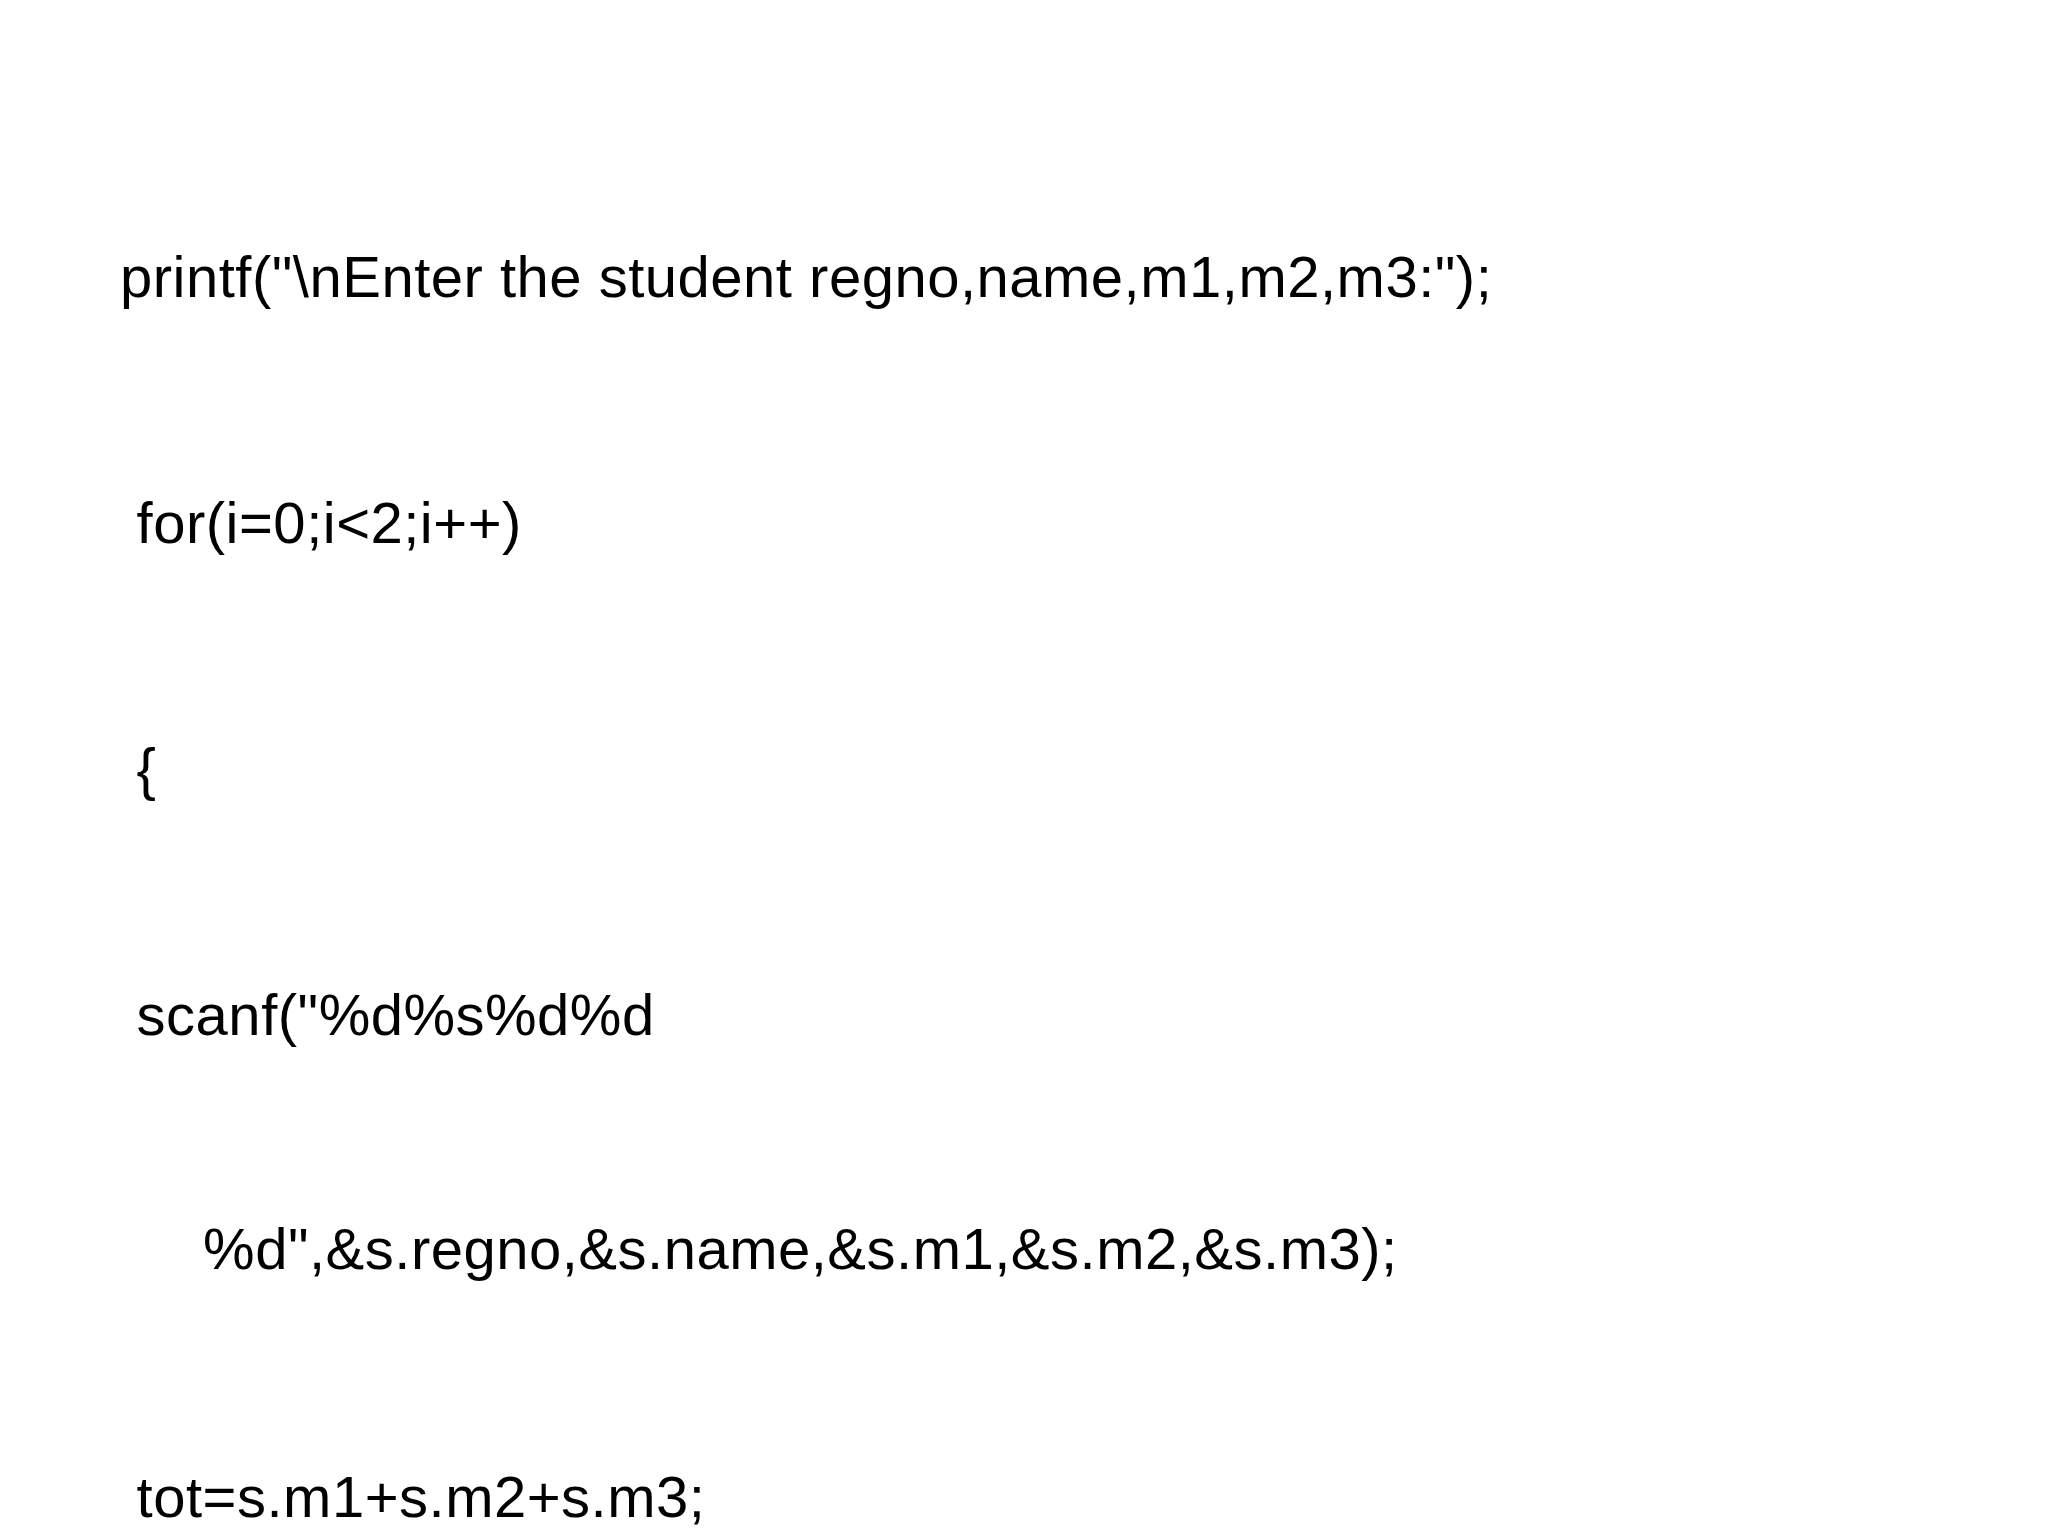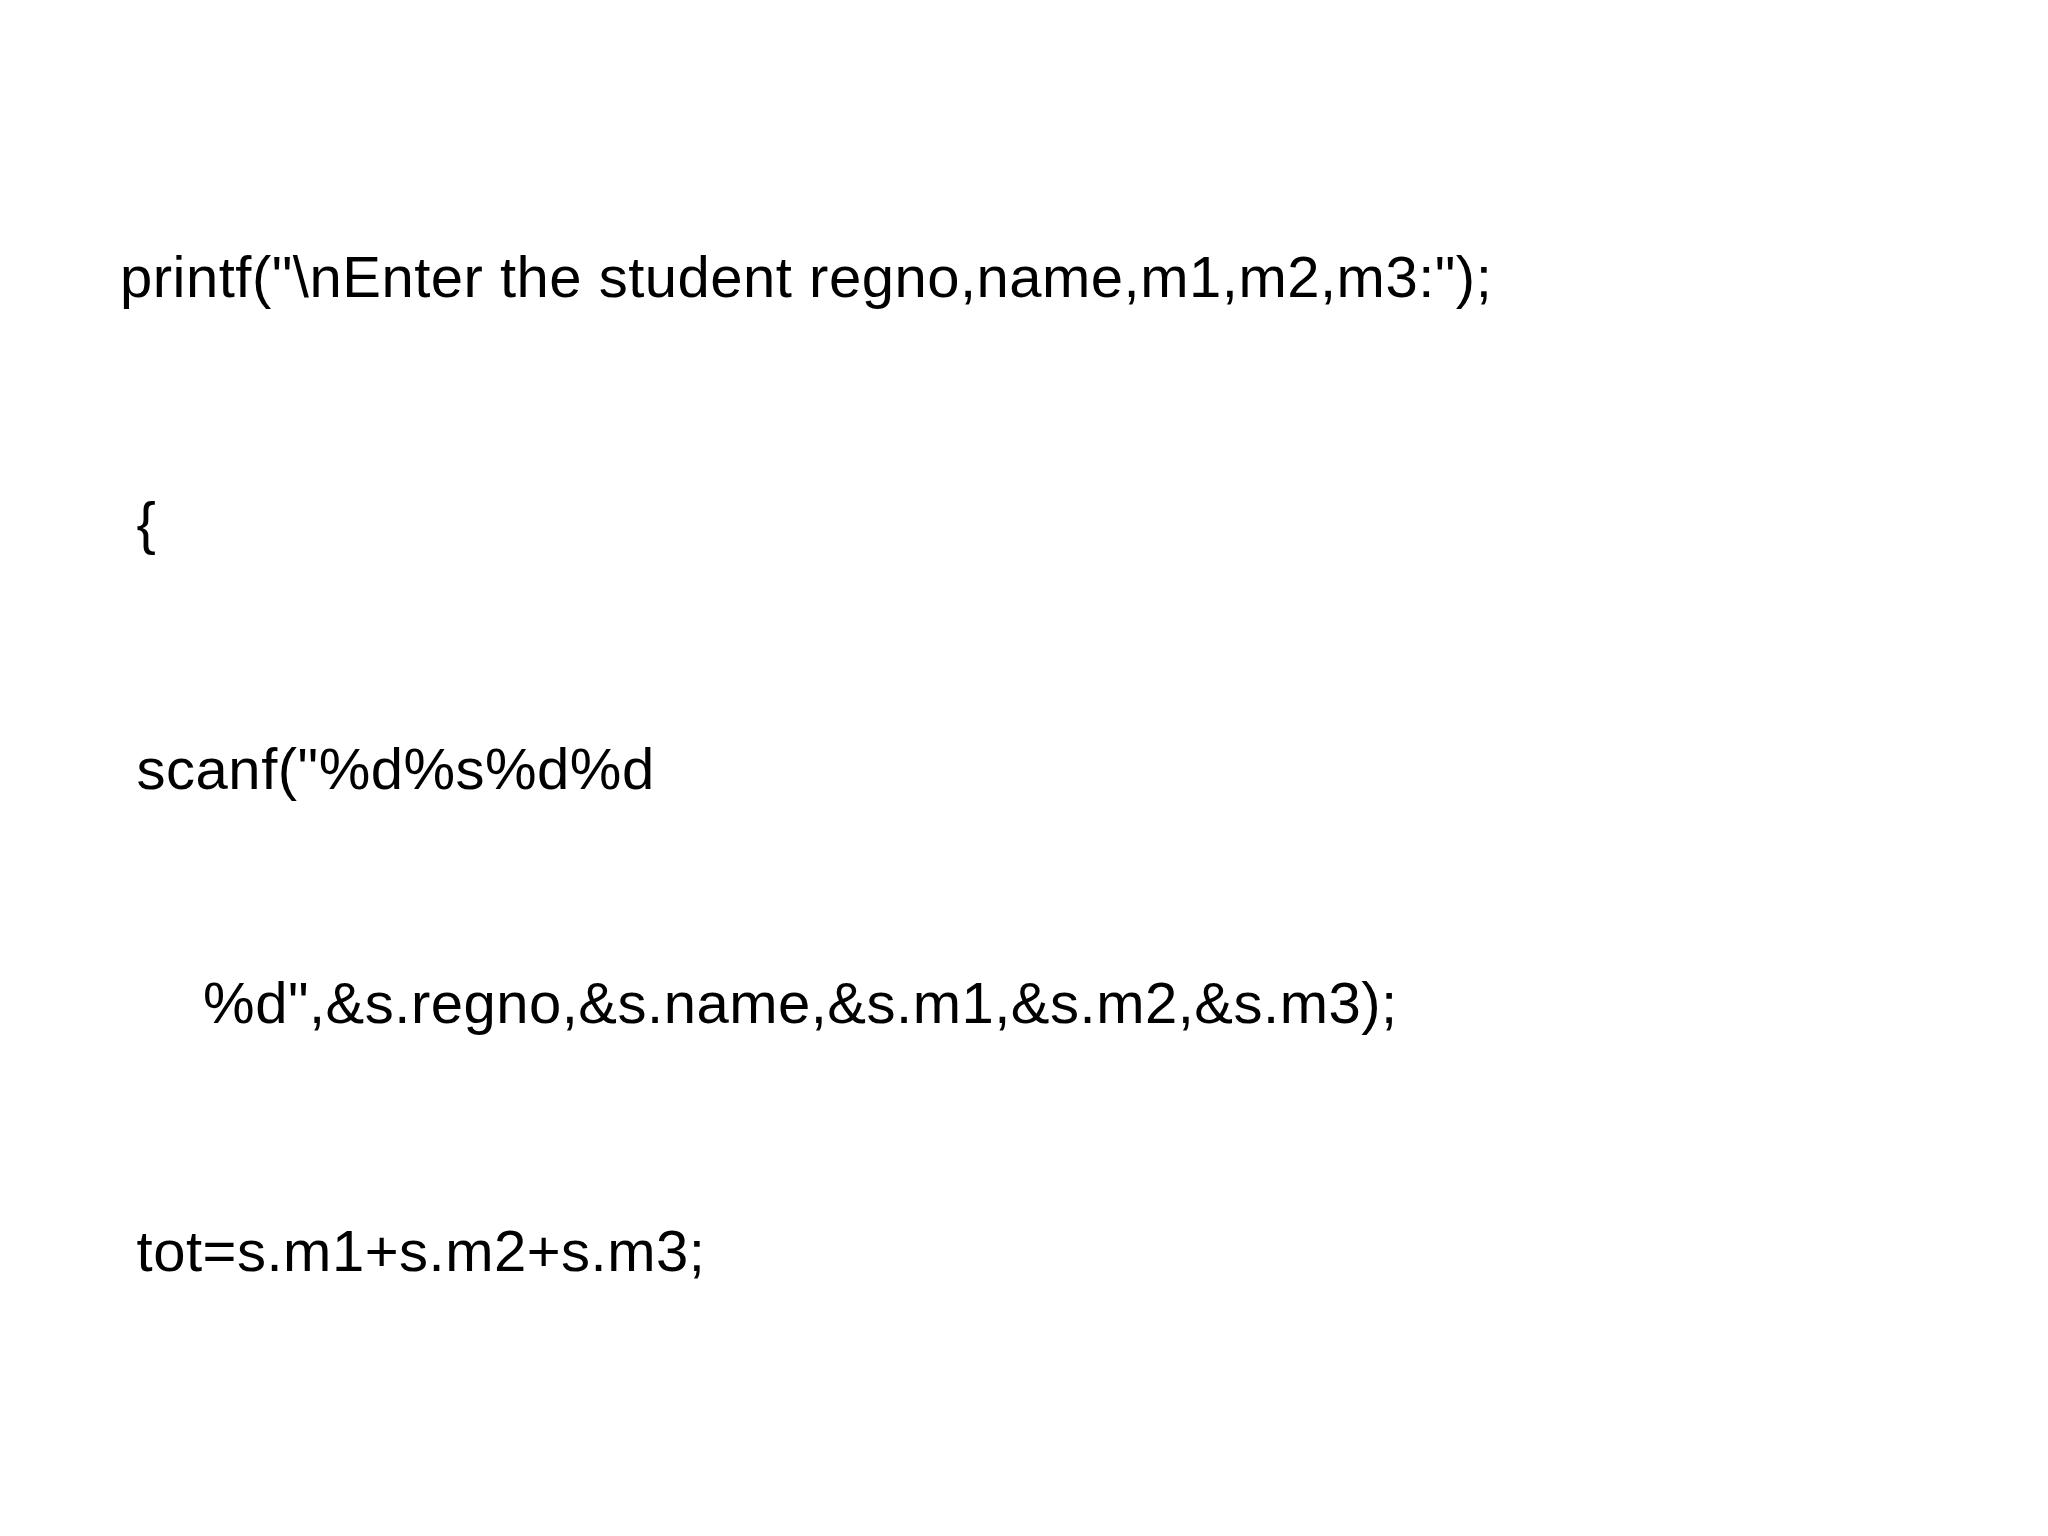--- a/index.html
+++ b/index.html
@@ -35,20 +35,21 @@
       margin-top: -12px;
       margin-bottom: 2px;
     }
   </style>
 </head>
 <body>
 
 <div class="slide">
   <div class="code-block">
     <div class="code-line">printf("\nEnter the student regno,name,m1,m2,m3:");</div>
+    <div class="code-line"> for(i=0;i&lt;2;i++)</div>
     <div class="code-line"> {</div>
     <div class="code-line"> scanf("%d%s%d%d</div>
     <div class="code-line continuation">     %d",&amp;s.regno,&amp;s.name,&amp;s.m1,&amp;s.m2,&amp;s.m3);</div>
     <div class="code-line"> tot=s.m1+s.m2+s.m3;</div>
     
     
     
     
     
   </div>

